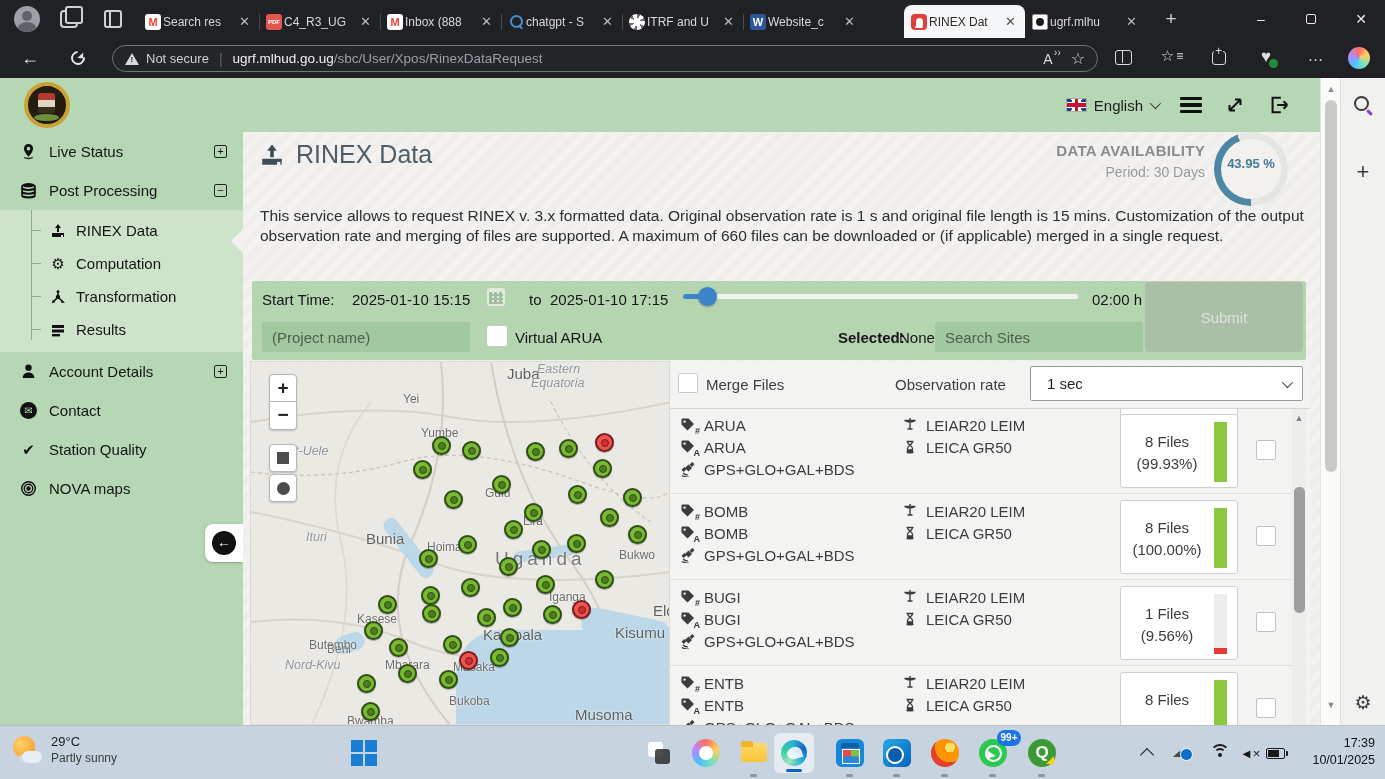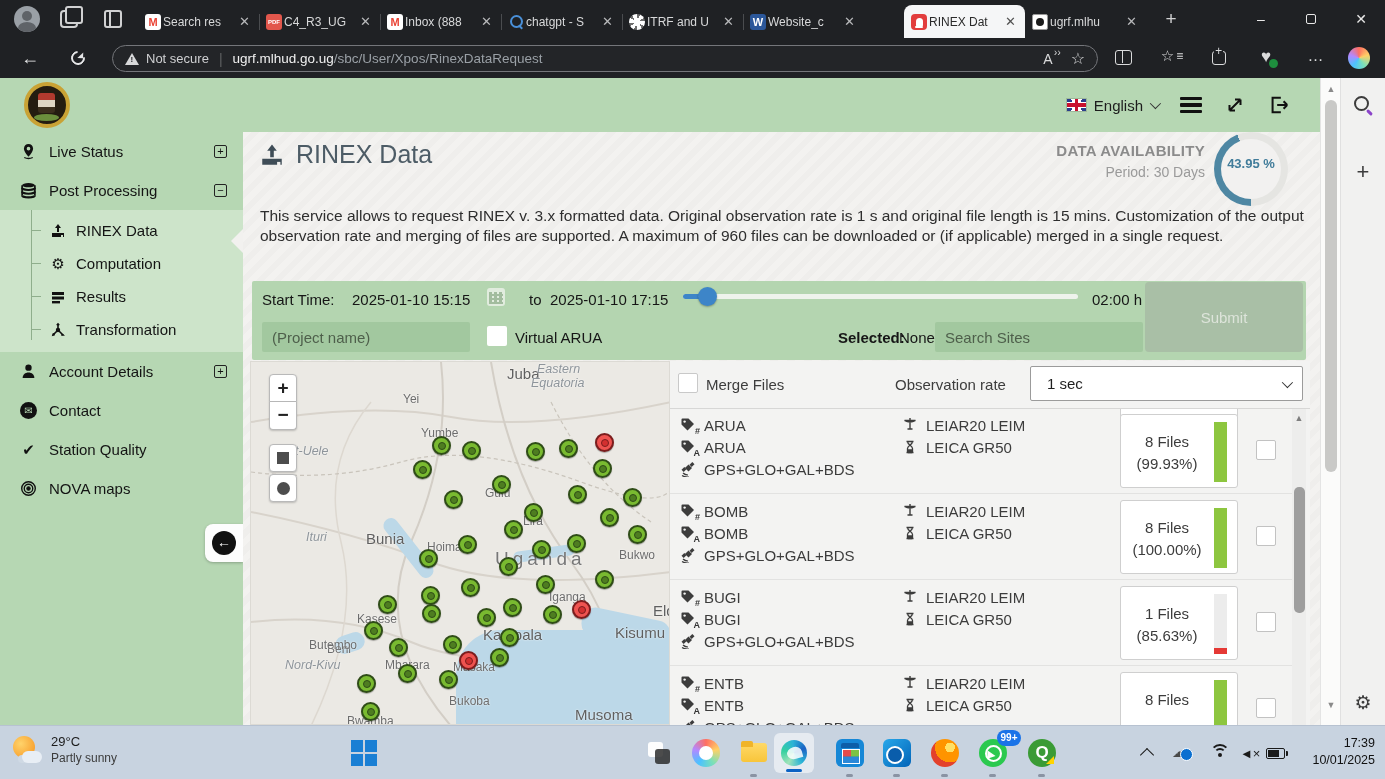--- a/index.html
+++ b/index.html
@@ -405,38 +405,38 @@
             </svg>
         </span>
         <span>RINEX Data</span>
       </div>
       <div class="sub-item">
         <span class="n-ic" style="font-size:15px;">⚙</span>
         <span>Computation</span>
       </div>
       <div class="sub-item">
         <span class="n-ic">
+          <svg viewBox="0 0 16 16" stroke="#111" stroke-width="1.6" fill="none">
+              <path d="M8 8 V2 M8 8 L3 13 M8 8 L13 13"></path>
+              <circle cx="8" cy="8" r="1.4" fill="#111"></circle>
+              <path d="M6.8 3.2 L8 2 L9.2 3.2 M3.6 11.2 L3 13 L4.8 12.4 M12.4 12.4 L13 13 L11.2 13"></path>
+            </svg>
+        </span>
+        <span>Transformation</span>
+      </div>
+      <div class="sub-item">
+        <span class="n-ic">
           <svg viewBox="0 0 16 16" fill="#111">
               <rect x="2" y="3" width="12" height="3"></rect>
               <rect x="2" y="7.5" width="12" height="3"></rect>
               <rect x="2" y="12" width="8" height="2.4"></rect>
             </svg>
         </span>
         <span>Results</span>
       </div>
-      <div class="sub-item">
-        <span class="n-ic">
-          <svg viewBox="0 0 16 16" stroke="#111" stroke-width="1.6" fill="none">
-              <path d="M8 8 V2 M8 8 L3 13 M8 8 L13 13"></path>
-              <circle cx="8" cy="8" r="1.4" fill="#111"></circle>
-              <path d="M6.8 3.2 L8 2 L9.2 3.2 M3.6 11.2 L3 13 L4.8 12.4 M12.4 12.4 L13 13 L11.2 13"></path>
-            </svg>
-        </span>
-        <span>Transformation</span>
-      </div>
     </div>
     <div class="nav-item">
       <span class="n-ic">
         <svg viewBox="0 0 16 16" fill="#111">
             <circle cx="8" cy="4.4" r="3"></circle>
             <path d="M2.5 14c0-3 2.4-5 5.5-5s5.5 2 5.5 5z"></path>
           </svg>
       </span>
       <span>Account Details</span>
       <span class="expander">+</span>
@@ -477,21 +477,21 @@
     </div>
 
     <div class="avail">
       <div class="h">DATA AVAILABILITY</div>
       <div class="p">Period: 30 Days</div>
     </div>
     <div class="gauge" id="gauge" style="background: conic-gradient(from 180deg, rgb(78, 135, 163) 0deg, rgb(78, 135, 163) 43.95%, rgb(229, 229, 226) 43.95%, rgb(229, 229, 226) 100%);">
       <span class="val">43.95 %</span>
     </div>
 
-    <p class="desc">This service allows to request RINEX v. 3.x formatted data. Original observation rate is 1 s and original file length is 15 mins. Customization of the output observation rate and merging of files are supported. A maximum of 960 files can be downloaded or (if applicable) merged in a single request.</p>
+    <p class="desc">This service allows to request RINEX v. 3.x formatted data. Original observation rate is 1 s and original file length is 15 mins. Customization of the output observation rate and merging of files are supported. A maximum of 660 files can be downloaded or (if applicable) merged in a single request.</p>
 
     <div class="ctrl-panel">
       <span class="cp-text" style="left:10px;top:10px;">Start Time:</span>
       <span class="cp-text" style="left:100px;top:10px;">2025-01-10 15:15</span>
       <span class="cal-ic"></span>
       <span class="cp-text" style="left:277px;top:10px;">to</span>
       <span class="cp-text" style="left:298px;top:10px;">2025-01-10 17:15</span>
       <div class="slider-track">
         <div class="slider-fill"></div>
         <div class="slider-handle"></div>
@@ -786,21 +786,21 @@
         <svg viewBox="0 0 16 16" stroke="#3c3c3c" stroke-width="1.3" fill="none">
                   <path d="M4.5 2.5 h7 M4.5 13.5 h7 M5.5 2.5 C5.5 6 10.5 6.5 10.5 9.5 V13.5 M10.5 2.5 C10.5 6 5.5 6.5 5.5 9.5 V13.5"></path>
                   <path d="M6.5 11 h3 v2.5 h-3 z" fill="#3c3c3c"></path>
                 </svg>
       </span>
       <span class="st-text">LEICA GR50</span>
     </div>
     <div class="files-card">
       <div class="files-text">
         <div>1 Files</div>
-        <div>(85.63%)</div>
+        <div>(9.56%)</div>
       </div>
       <div class="bar-track">
         <div class="bar-fill" style="height: 10%; background: rgb(229, 57, 53);"></div>
       </div>
     </div>
     <div class="st-check"></div>
   </div>
           <div class="station-row">
     <div class="st-line" style="left:10px;top:8px;">
       <span class="ic">

